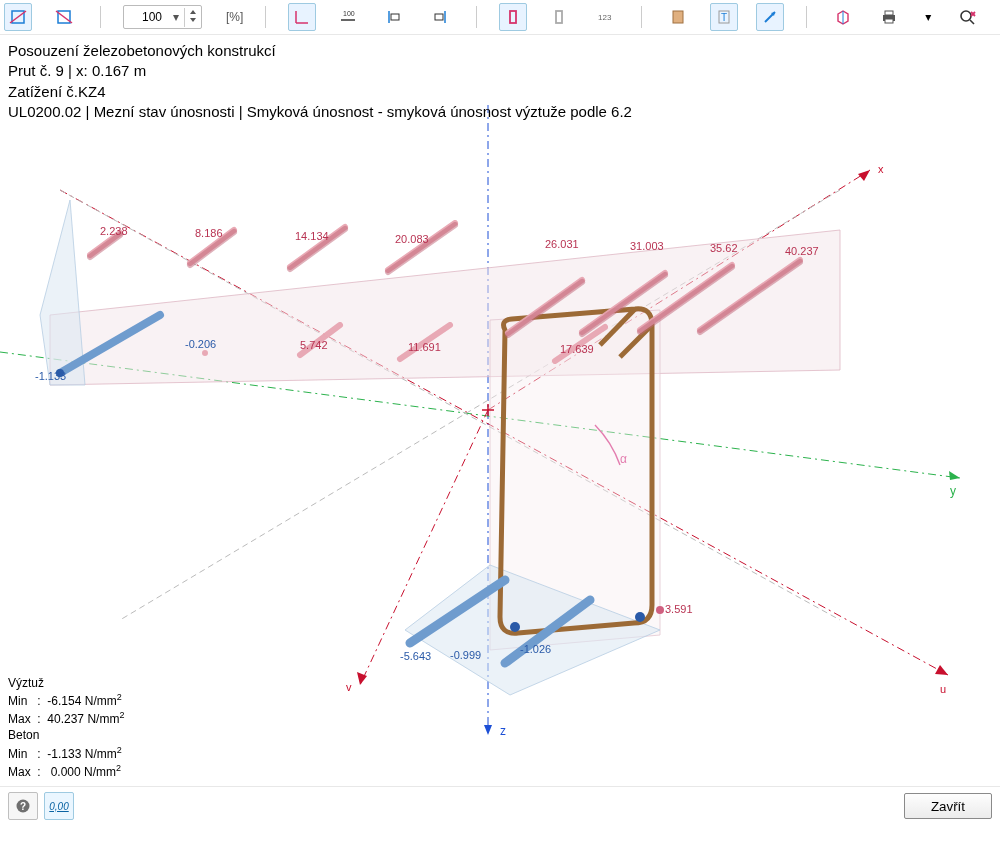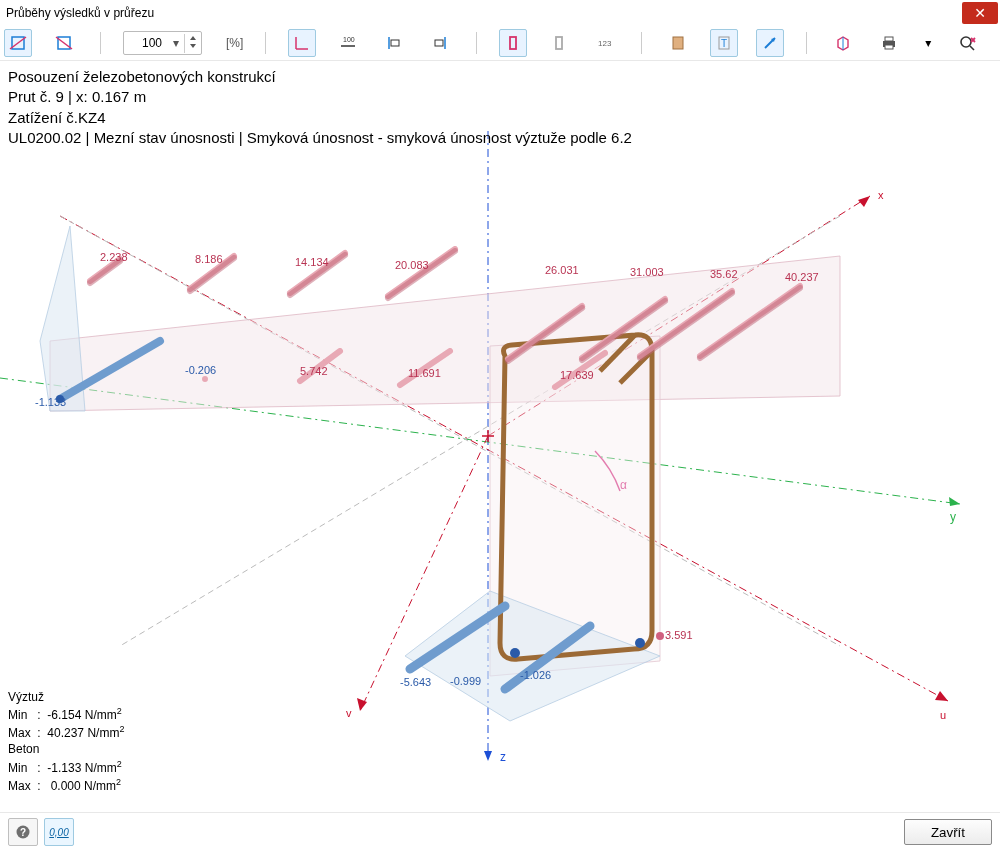--- a/index.html
+++ b/index.html
@@ -11,40 +11,36 @@
   .tbtn { width:26px; height:26px; display:flex; align-items:center; justify-content:center; border:1px solid transparent; border-radius:2px; cursor:pointer; }
   .tbtn.active { border-color:#9ecae1; background:#e8f3ff; }
   .tbtn svg { display:block; }
   .sep { width:1px; height:22px; background:#ccc; margin:0 4px; }
   .zoombox { display:flex; align-items:center; border:1px solid #bbb; border-radius:2px; height:22px; }
   .zoombox .zval { padding:0 6px 0 10px; min-width:28px; text-align:right; }
   .zoombox .dd { width:16px; text-align:center; color:#555; }
   .pct { margin-left:6px; color:#555; }
   .content { position:relative; height:calc(100% - 26px - 34px - 38px); }
   .info { position:absolute; left:8px; top:6px; font-size:15px; line-height:1.35; }
-  .legend { position:absolute; left:8px; bottom:18px; font-size:12px; line-height:1.35; }
+  .legend { position:absolute; left:8px; bottom:6px; font-size:12px; line-height:1.35; }
   .legend sup { font-size:9px; }
   .canvas-svg { position:absolute; inset:0; width:100%; height:100%; }
   .footer { height:38px; border-top:1px solid #e8e8e8; display:flex; align-items:center; padding:0 8px; gap:6px; }
   .footer .sbtn { width:28px; height:26px; border:1px solid #bfbfbf; border-radius:2px; display:flex; align-items:center; justify-content:center; background:#f6f6f6; cursor:pointer; }
   .footer .sp { flex:1; }
   .footer .closefooter { height:26px; padding:0 26px; border:1px solid #8a8a8a; background:linear-gradient(#fdfdfd,#ececec); border-radius:2px; cursor:pointer; }
   .barlabel { font-size:11px; fill:#b83352; }
   .bluelabel { font-size:11px; fill:#2a5aa8; }
   .axislabel { fill:#c8102e; font-size:11px; }
 </style>
 </head>
 <body>
 
 <div class="window">
 
-  <div class="titlebar">
-    <div class="title">Průběhy výsledků v průřezu</div>
-    <div class="closebtn">✕</div>
-  </div>
 
   <div class="toolbar">
     <div class="tbtn active">
       <svg width="18" height="18">
           <rect x="3" y="3" width="12" height="12" fill="none" stroke="#1c7ed6" stroke-width="1.5"></rect>
           <line x1="1" y1="15" x2="17" y2="3" stroke="#d6336c" stroke-width="1.5"></line>
         </svg>
     </div>
     <div class="tbtn">
       <svg width="18" height="18">

